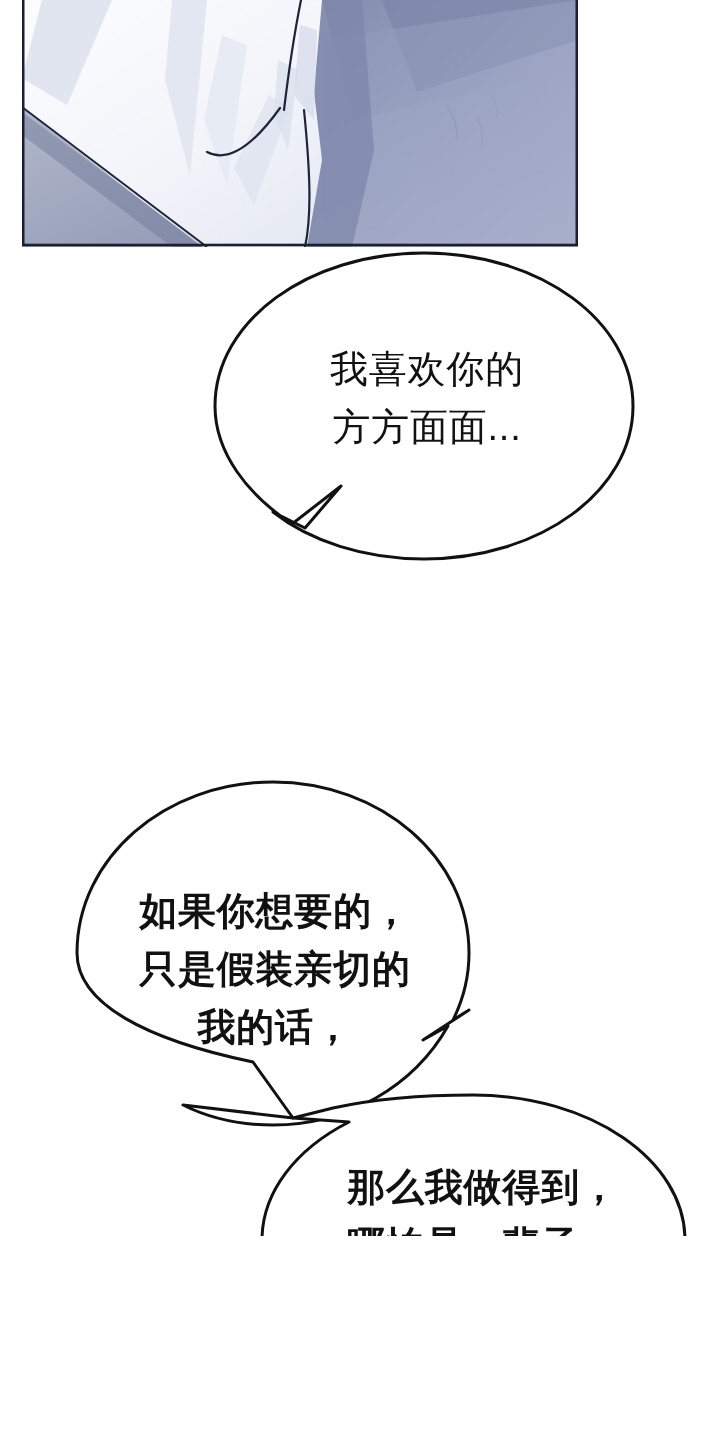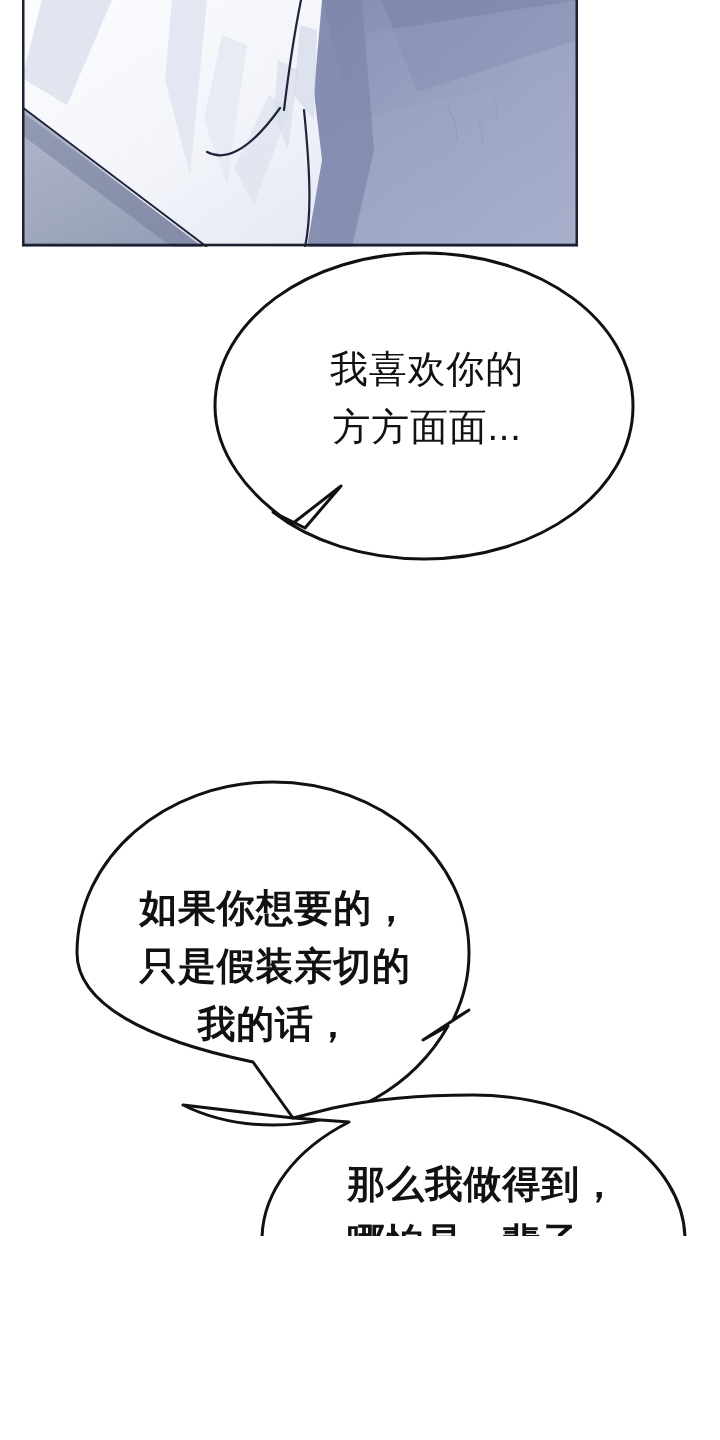--- a/index.html
+++ b/index.html
@@ -45,21 +45,20 @@
     line-height: 1.45;
     pointer-events: auto;
   }
   .bubble-text.regular {
     font-weight: 500;
     font-size: 38px;
   }
   .bubble-text.bold {
     font-weight: 700;
     font-size: 38px;
-    font-family: Liberation Mono, monospace;
   }
   
   #bubble1-text {
     left: 232px;
     top: 340px;
     width: 390px;
     font-size: 38px;
     line-height: 58px;
   }
   

